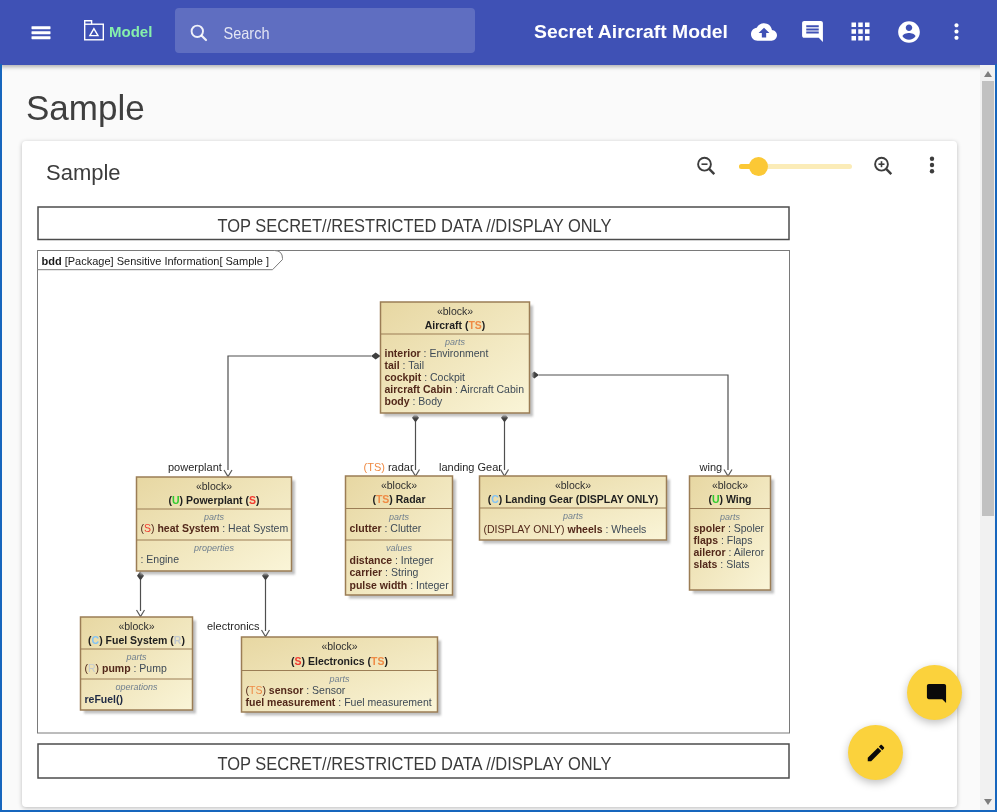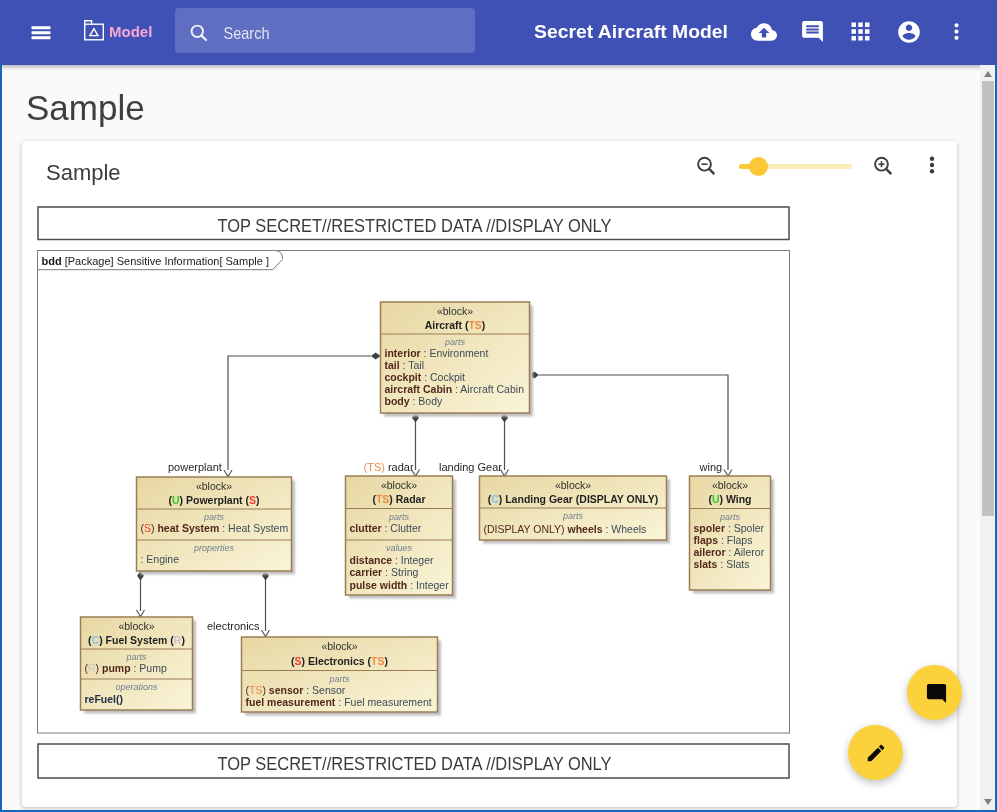--- a/index.html
+++ b/index.html
@@ -1,21 +1,21 @@
 <!DOCTYPE html>
 <html><head>
 <meta charset="utf-8">
 <style>
   * { margin:0; padding:0; box-sizing:border-box; }
   html,body { width:997px; height:812px; overflow:hidden; font-family:"Liberation Sans", sans-serif; background:#fafafa; }
   .abs { position:absolute; }
   
   #appbar { position:absolute; left:0; top:0; width:997px; height:65px; background:#3f51b5; box-shadow:0 2px 4px rgba(0,0,0,0.3); z-index:5; }
   #searchbox { position:absolute; left:175px; top:8px; width:300px; height:45px; border-radius:4px; background:rgba(255,255,255,0.17); }
-  #modeltxt { position:absolute; left:109px; top:23px; font-size:15px; font-weight:700; color:#f9a8d4; }
+  #modeltxt { position:absolute; left:109px; top:23px; font-size:15px; font-weight:700; color:#86efac; }
   
   #h1 { position:absolute; left:26px; top:88px; font-size:35px; font-weight:400; color:#3f3f3f; z-index:1;}
   
   #card { position:absolute; left:22px; top:141px; width:935px; height:666px; background:#ffffff; border-radius:4px; box-shadow:0 1px 4px rgba(0,0,0,0.25); z-index:1; }
   
   #slider-track { position:absolute; left:717px; top:22.5px; width:113px; height:5.5px; border-radius:3px; background:#fbecb8; }
   #slider-fill { position:absolute; left:717px; top:22.5px; width:24px; height:5.5px; border-radius:3px; background:#fbc835; }
   #slider-knob { position:absolute; left:726.5px; top:15.5px; width:19px; height:19px; border-radius:50%; background:#fbc835; }
   
   #sb { position:absolute; left:980px; top:65px; width:15px; height:747px; background:#f1f1f1; z-index:6; }

